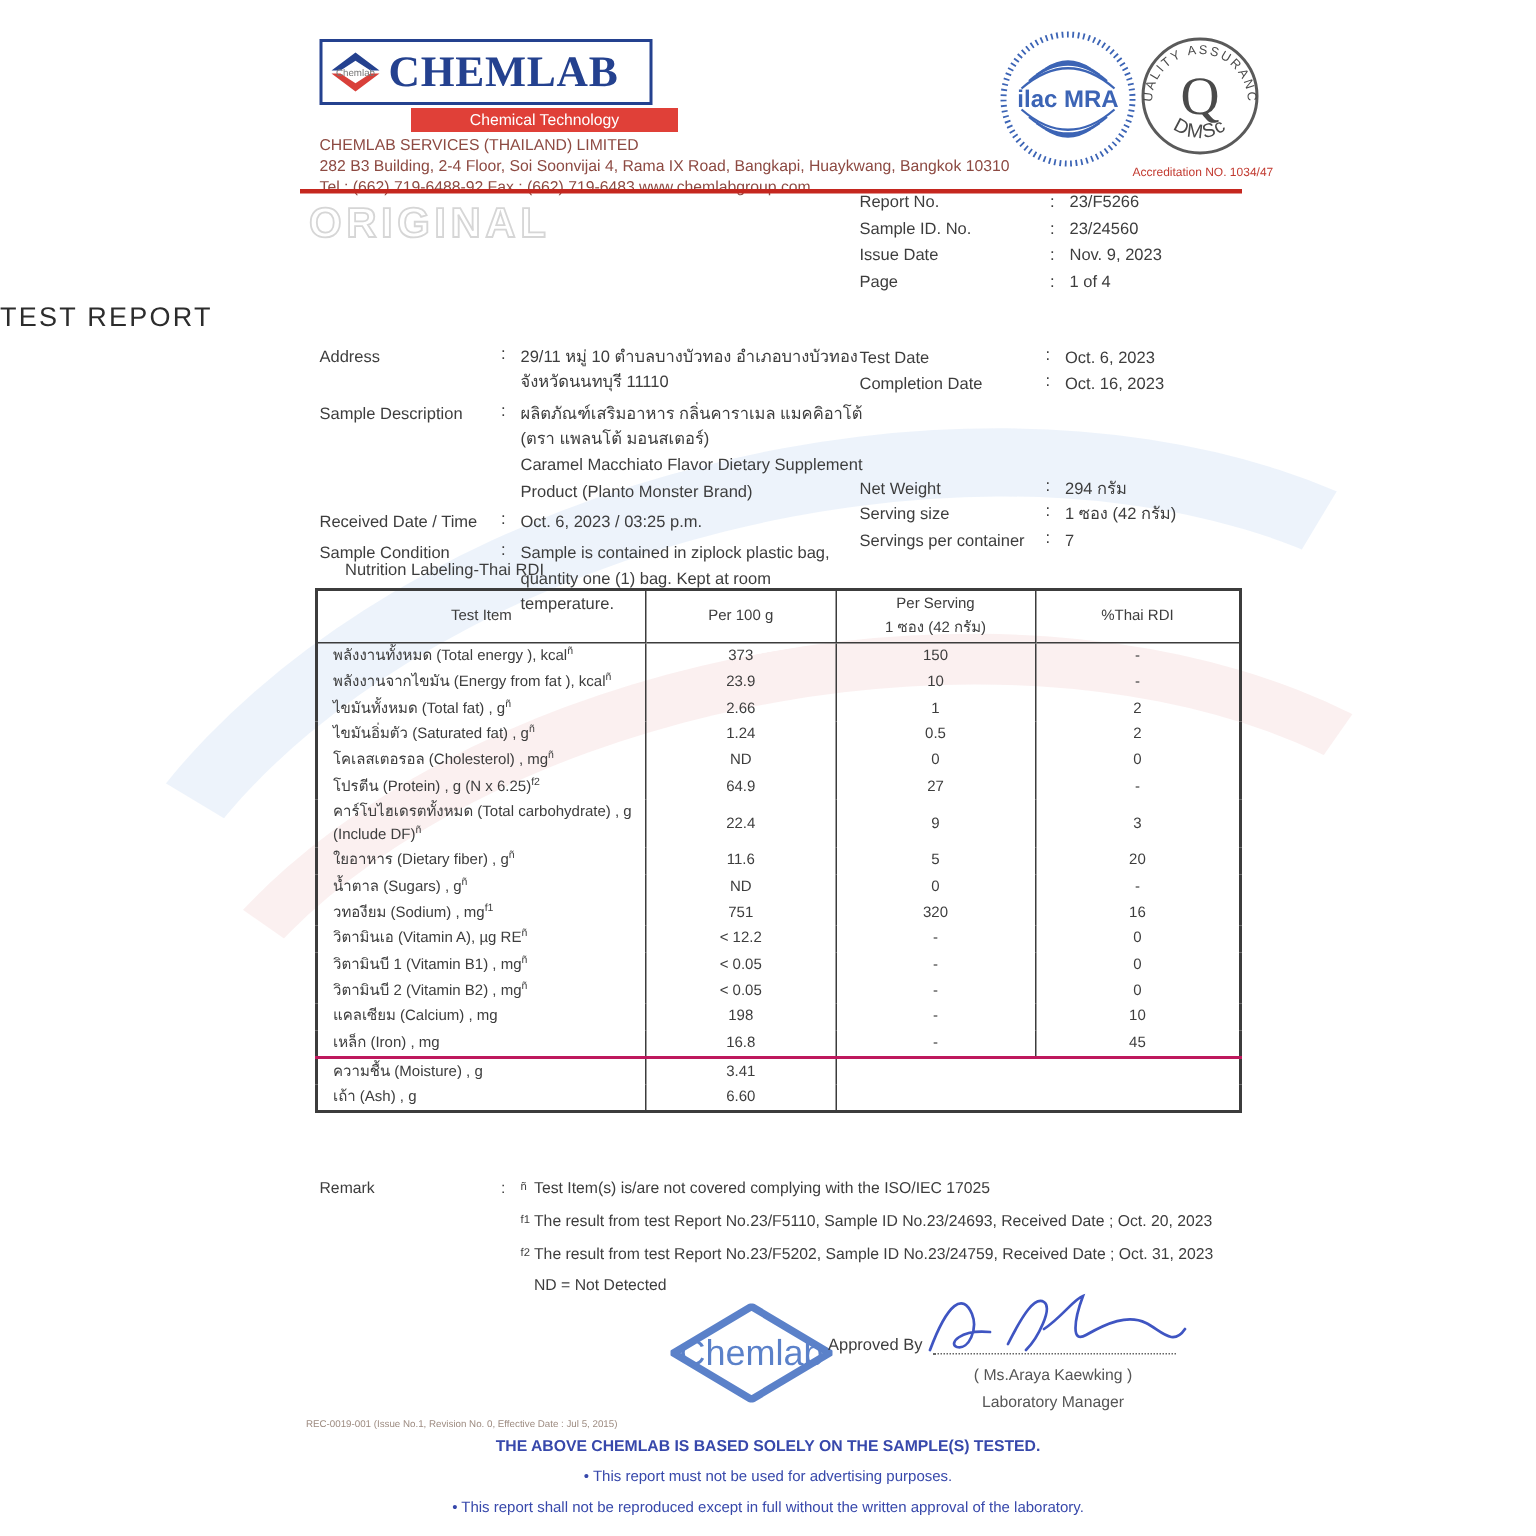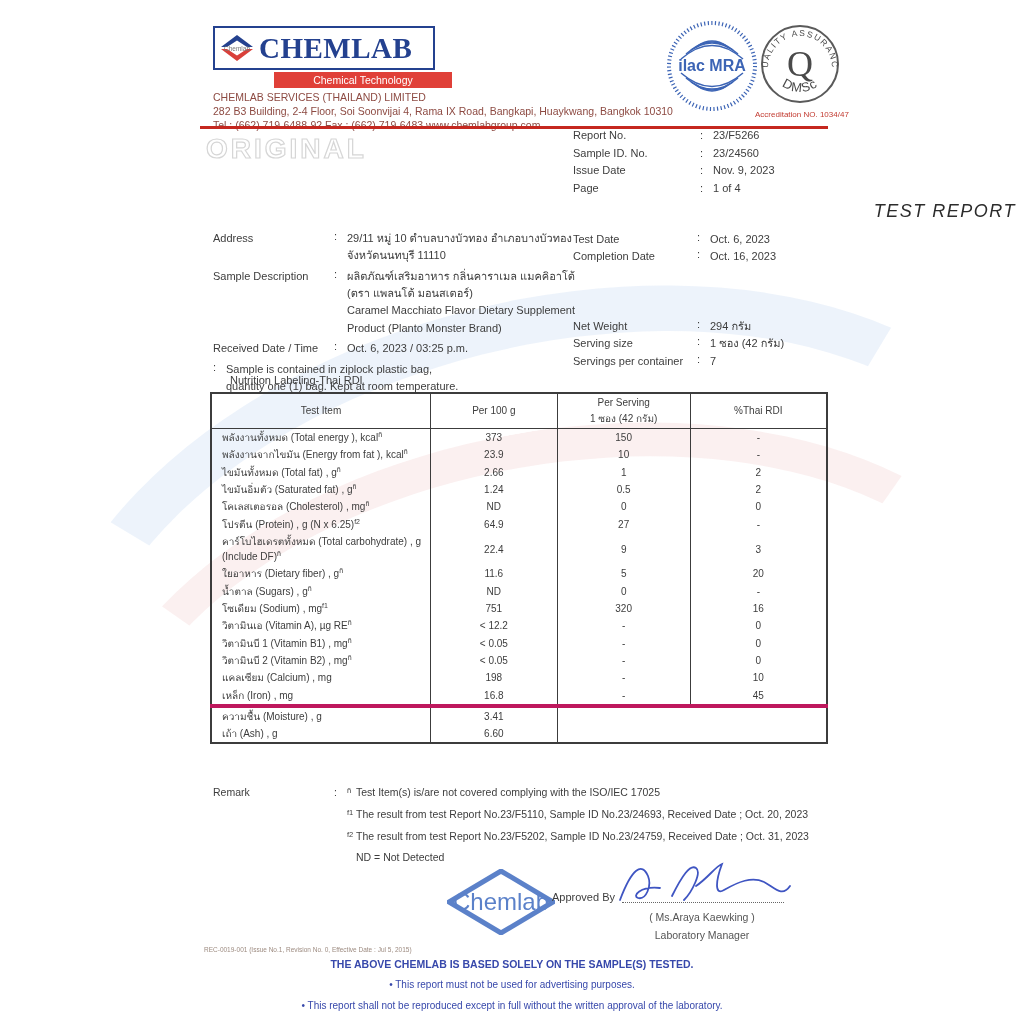--- a/index.html
+++ b/index.html
@@ -24,21 +24,21 @@
 
   .watermark{left:206px;top:133px;font-size:28px;font-weight:bold;letter-spacing:3px;
              color:rgba(255,255,255,0);-webkit-text-stroke:1.2px #d6d6d6;}
 
   .meta{left:573px;top:129px;font-size:11px;}
   .meta .row{display:flex;height:17.5px;align-items:flex-start;}
   .meta .lab{width:127px;}
   .colon-cell{width:13px;flex-shrink:0;}
   .colon-cell::before{content:":";}
 
-  .title{left:0;top:201px;width:1016px;text-align:right;font-size:18px;letter-spacing:1.5px;color:#2c2c2c;font-style:italic;}
+  .title{left:0;top:201px;width:1016px;text-align:left;font-size:18px;letter-spacing:1.5px;color:#2c2c2c;}
 
   .info{left:213px;top:230px;width:365px;font-size:11px;}
   .info .row{display:flex;margin-bottom:3.5px;}
   .info .lab{width:121px;flex-shrink:0;line-height:17.2px;}
   .info .val{white-space:pre-line;line-height:17.2px;}
   .iright{font-size:11px;}
   .iright .row{display:flex;}
   .iright .lab{width:124px;flex-shrink:0;line-height:17.4px;}
   .iright .val{white-space:pre-line;line-height:17.4px;}
   .irt{left:573px;top:231px;}
@@ -46,21 +46,21 @@
 
   .tbl-caption{left:230px;top:374px;font-size:11px;}
   table.nutrition{left:210px;top:392px;width:618px;height:275px;border-collapse:collapse;
                   font-size:10px;table-layout:fixed;position:absolute;border:2px solid #3c3c3c;}
   .nutrition th,.nutrition td{padding:1px 4px;vertical-align:middle;}
   .nutrition thead th{border-bottom:1px solid #3c3c3c;font-weight:normal;white-space:pre-line;
                       line-height:1.6;text-align:center;}
   .nutrition .bl{border-left:1px solid #3c3c3c;}
   .nutrition td.name{text-align:left;padding-left:10px;white-space:pre-line;line-height:1.5;}
   .nutrition td.val{text-align:center;}
-  .nutrition tbody.extra{border-top:4px solid #be185d;}
+  .nutrition tbody.extra{border-top:2px solid #be185d;}
   .nutrition sup{font-size:7px;vertical-align:super;}
 
   .remark{left:213px;top:786px;font-size:10.5px;display:flex;}
   .remark .lab{width:121px;flex-shrink:0;}
   .remark .lines .rl{height:21.8px;display:flex;align-items:flex-start;}
   .remark sup{font-size:7.5px;min-width:9px;display:inline-block;padding-top:0;}
 
   .stamp-foot{left:447px;top:869px;}
   .approve{left:552px;top:891px;font-size:11px;}
   .sig-line{left:622px;top:902px;width:162px;border-bottom:1.5px dotted #666;height:0;}
@@ -177,20 +177,21 @@
 Caramel Macchiato Flavor Dietary Supplement Product (Planto Monster Brand)</span>
       </div>
 
       <div class="row">
         <span class="lab">Received Date / Time</span>
         <span class="colon-cell"></span>
         <span class="val">Oct. 6, 2023 / 03:25 p.m.</span>
       </div>
 
       <div class="row">
+        <span class="lab">Sample Condition</span>
         <span class="colon-cell"></span>
         <span class="val">Sample is contained in ziplock plastic bag,
 quantity one (1) bag. Kept at room temperature.</span>
       </div>
     </div>
 
   <div class="z iright irt">
 
       <div class="row">
         <span class="lab">Test Date</span>
@@ -303,21 +304,21 @@
         </tr>
 
         <tr>
           <td class="name"><span>น้ำตาล (Sugars) , g</span><sup>ñ</sup></td>
           <td class="val bl">ND</td>
           <td class="val bl">0</td>
           <td class="val bl">-</td>
         </tr>
 
         <tr>
-          <td class="name"><span>โซเดียม (Sodium) , mg</span><sup>f1</sup></td>
+          <td class="name"><span>วทองียม (Sodium) , mg</span><sup>f1</sup></td>
           <td class="val bl">751</td>
           <td class="val bl">320</td>
           <td class="val bl">16</td>
         </tr>
 
         <tr>
           <td class="name"><span>วิตามินเอ (Vitamin A), µg RE</span><sup>ñ</sup></td>
           <td class="val bl">&lt; 12.2</td>
           <td class="val bl">-</td>
           <td class="val bl">0</td>

